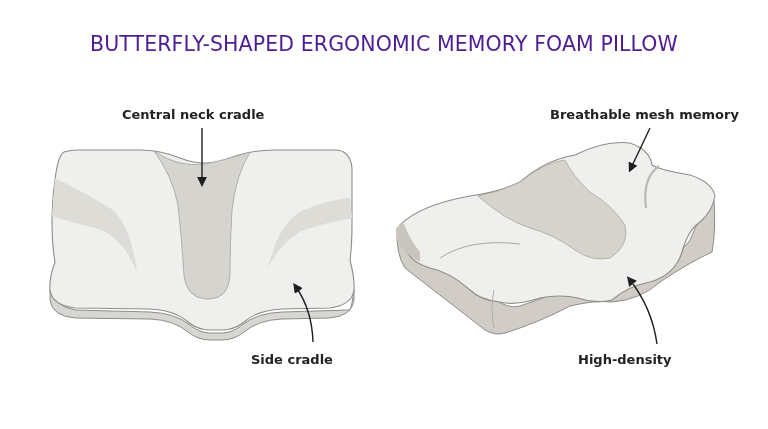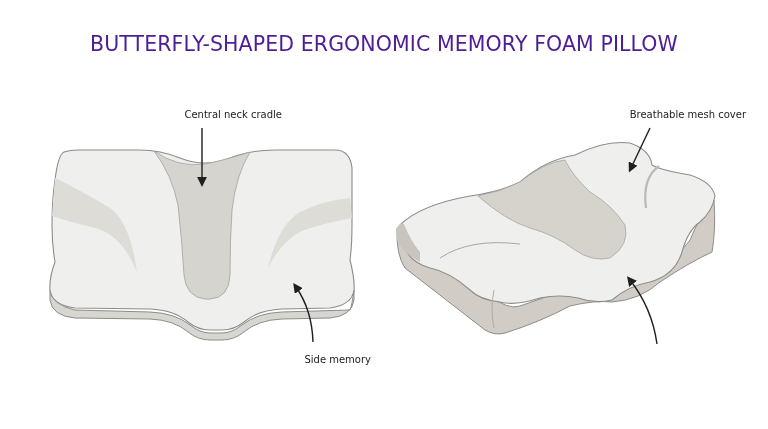--- a/index.html
+++ b/index.html
@@ -22,25 +22,26 @@
       width: 768px;
       text-align: center;
       font-size: 20.5px;
       letter-spacing: 0.1px;
       font-weight: normal;
       color: #4c1d95;
       white-space: nowrap;
     }
     .label {
       position: absolute;
-      font-size: 10px;
+      font-size: 13px;
       color: #222;
-      text-align: right;
+      text-align: left;
       line-height: 19px;
       white-space: nowrap;
+      font-weight: bold;
     }
     svg.art {
       position: absolute;
       left: 0;
       top: 0;
     }
   </style>
 </head>
 <body>
 
@@ -87,21 +88,22 @@
   <path d="M313,342 Q312,310 296,287" fill="none" stroke="#1f1f1f" stroke-width="1.4" marker-end="url(#arrowhead)"></path>
   <line x1="650" y1="128" x2="631" y2="168" stroke="#1f1f1f" stroke-width="1.4" marker-end="url(#arrowhead)"></line>
   <path d="M657,344 Q652,308 630,280" fill="none" stroke="#1f1f1f" stroke-width="1.4" marker-end="url(#arrowhead)"></path>
 </svg>
 
 <div class="label" style="left:122px; top:105px; width:160px;">
   <span>Central neck cradle</span>
 </div>
 
 <div class="label" style="left:251px; top:350px; width:120px;">
-  <div>Side memory</div>
+  <div>Side cradle</div>
 </div>
 
 <div class="label" style="left:550px; top:105px; width:196px;">
-  <span>Breathable mesh cover</span>
+  <span>Breathable mesh memory</span>
 </div>
 
 <div class="label" style="left:578px; top:350px; width:162px;">
+  <div>High-density</div>
 </div>
 
 </body></html>

